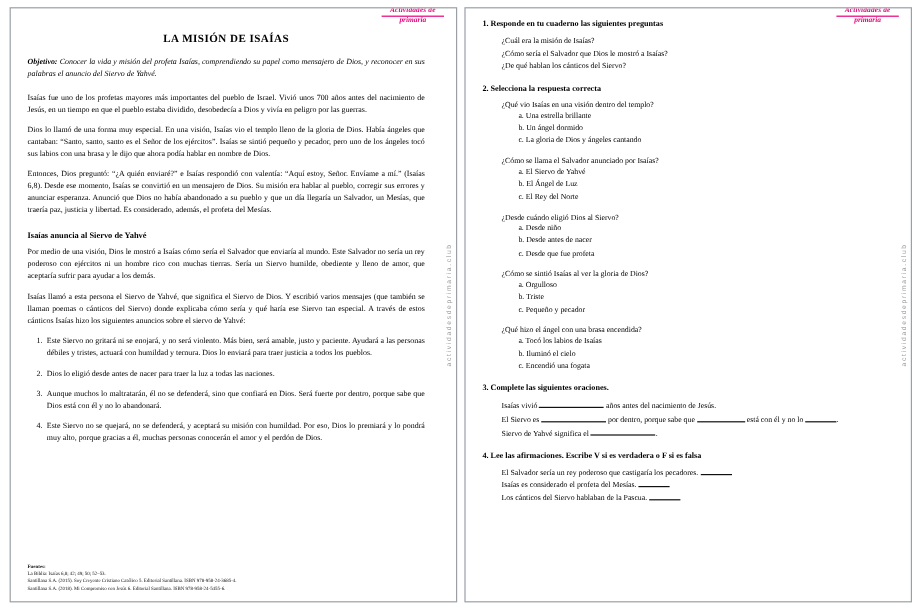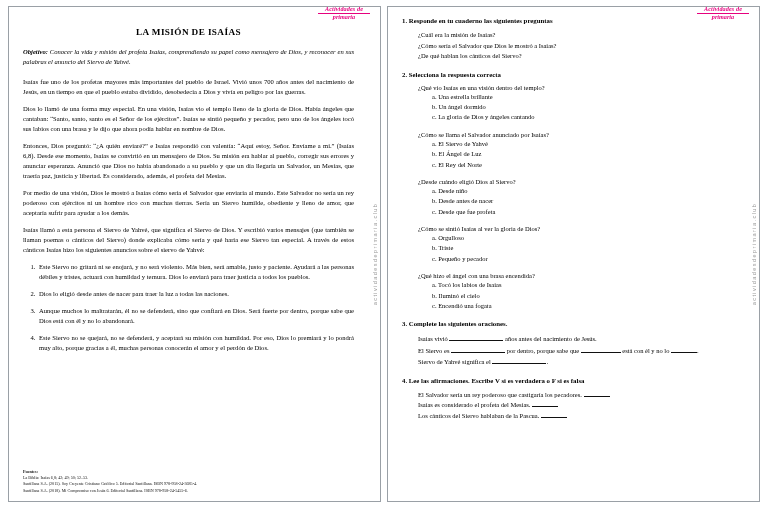--- a/index.html
+++ b/index.html
@@ -163,20 +163,21 @@
     <div class="side-watermark">actividadesdeprimaria.club</div>
 
     <h1 class="title">LA MISIÓN DE ISAÍAS</h1>
 
     <p class="objective"><b>Objetivo:</b><span> Conocer la vida y misión del profeta Isaías, comprendiendo su papel como mensajero de Dios, y reconocer en sus palabras el anuncio del Siervo de Yahvé.</span></p>
 
     <p class="body">Isaías fue uno de los profetas mayores más importantes del pueblo de Israel. Vivió unos 700 años antes del nacimiento de Jesús, en un tiempo en que el pueblo estaba dividido, desobedecía a Dios y vivía en peligro por las guerras.</p>
     <p class="body">Dios lo llamó de una forma muy especial. En una visión, Isaías vio el templo lleno de la gloria de Dios. Había ángeles que cantaban: “Santo, santo, santo es el Señor de los ejércitos”. Isaías se sintió pequeño y pecador, pero uno de los ángeles tocó sus labios con una brasa y le dijo que ahora podía hablar en nombre de Dios.</p>
     <p class="body">Entonces, Dios preguntó: “¿A quién enviaré?” e Isaías respondió con valentía: “Aquí estoy, Señor. Envíame a mí.” (Isaías 6,8). Desde ese momento, Isaías se convirtió en un mensajero de Dios. Su misión era hablar al pueblo, corregir sus errores y anunciar esperanza. Anunció que Dios no había abandonado a su pueblo y que un día llegaría un Salvador, un Mesías, que traería paz, justicia y libertad. Es considerado, además, el profeta del Mesías.</p>
 
+    <div class="sub">Isaías anuncia al Siervo de Yahvé</div>
 
     <p class="body">Por medio de una visión, Dios le mostró a Isaías cómo sería el Salvador que enviaría al mundo. Este Salvador no sería un rey poderoso con ejércitos ni un hombre rico con muchas tierras. Sería un Siervo humilde, obediente y lleno de amor, que aceptaría sufrir para ayudar a los demás.</p>
     <p class="body">Isaías llamó a esta persona el Siervo de Yahvé, que significa el Siervo de Dios. Y escribió varios mensajes (que también se llaman poemas o cánticos del Siervo) donde explicaba cómo sería y qué haría ese Siervo tan especial. A través de estos cánticos Isaías hizo los siguientes anuncios sobre el siervo de Yahvé:</p>
 
     <ol class="numbered">
       <li>Este Siervo no gritará ni se enojará, y no será violento. Más bien, será amable, justo y paciente. Ayudará a las personas débiles y tristes, actuará con humildad y ternura. Dios lo enviará para traer justicia a todos los pueblos.</li>
       <li>Dios lo eligió desde antes de nacer para traer la luz a todas las naciones.</li>
       <li>Aunque muchos lo maltratarán, él no se defenderá, sino que confiará en Dios. Será fuerte por dentro, porque sabe que Dios está con él y no lo abandonará.</li>
       <li>Este Siervo no se quejará, no se defenderá, y aceptará su misión con humildad. Por eso, Dios lo premiará y lo pondrá muy alto, porque gracias a él, muchas personas conocerán el amor y el perdón de Dios.</li>
     </ol>

